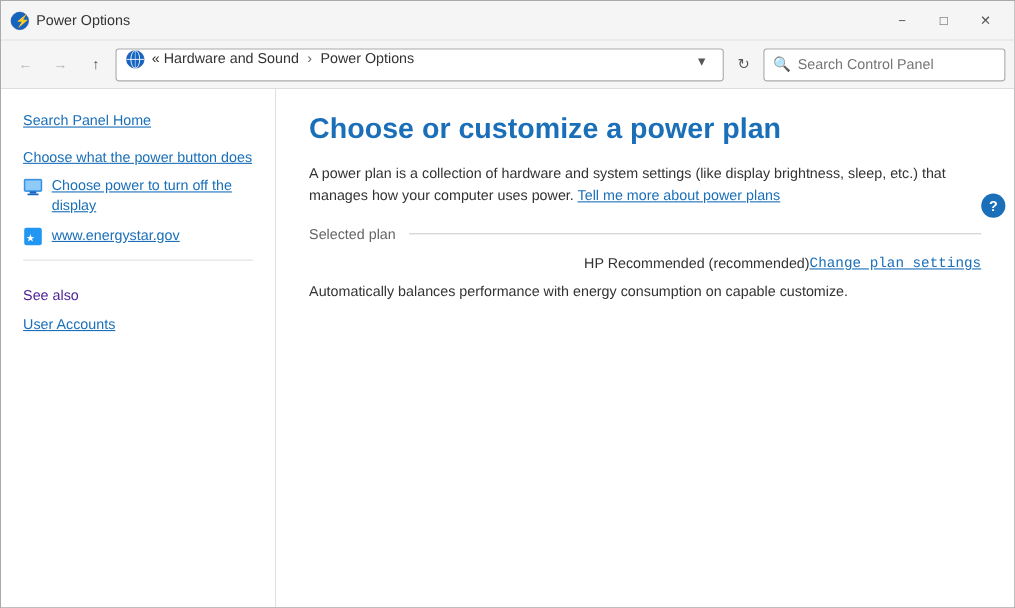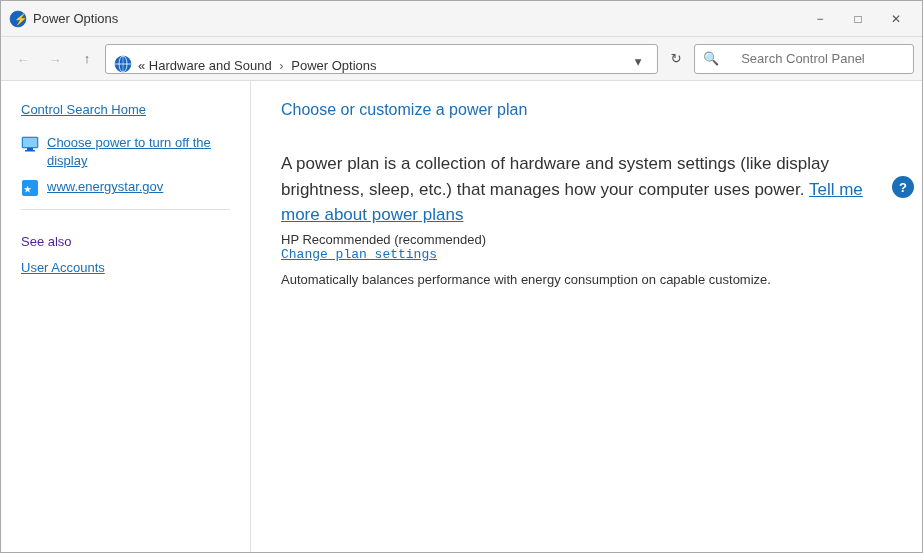--- a/index.html
+++ b/index.html
@@ -94,21 +94,21 @@
     }
     .nav-btn.disabled { color: #bbb; cursor: default; }
 
     .address-field {
       flex: 1;
       height: 30px;
       border: 1px solid #aaa;
       background: #fff;
       border-radius: 3px;
       display: flex;
-      align-items: flex-end;
+      align-items: flex-start;
       padding: 0 8px;
       gap: 6px;
     }
 
     .address-globe {
       width: 18px;
       height: 18px;
       flex-shrink: 0;
     }
 
@@ -169,21 +169,20 @@
       font-size: 13px;
     }
 
     .search-input {
       border: none;
       outline: none;
       font-size: 13px;
       color: #999;
       background: transparent;
       flex: 1;
-      margin-left: 16px;
     }
 
     
     .help-btn {
       position: absolute;
       right: 8px;
       top: 95px;
       width: 22px;
       height: 22px;
       border-radius: 50%;
@@ -264,31 +263,31 @@
 
     
     .main-content {
       flex: 1;
       padding: 20px 30px;
       overflow-y: auto;
       background: #fff;
     }
 
     .page-title {
-      font-size: 16px;
-      font-weight: 400;
+      font-size: 26px;
+      font-weight: 700;
       color: #1a6fb8;
-      margin-bottom: 32px;
+      margin-bottom: 16px;
     }
 
     .description {
-      font-size: 17px;
+      font-size: 13px;
       color: #333;
       line-height: 1.5;
-      margin-bottom: 4px;
+      margin-bottom: 14px;
     }
 
     .desc-link {
       color: #1a6fb8;
       text-decoration: underline;
       cursor: pointer;
     }
 
     .section-header {
       display: flex;
@@ -307,21 +306,20 @@
       flex: 1;
       height: 1px;
       background: #ccc;
     }
 
     .plan-row {
       display: flex;
       align-items: flex-start;
       justify-content: flex-end;
       margin-bottom: 8px;
-      flex-direction: column;
     }
 
     .plan-name {
       font-size: 13px;
       color: #333;
       font-weight: 400;
     }
 
     .plan-change-link {
       color: #1a6fb8;
@@ -385,25 +383,26 @@
     <div class="search-box">
       <span class="search-icon">🔍</span>
       <input class="search-input" type="text" placeholder="Search Control Panel" style="">
     </div>
   </div>
 
   <div class="content-area">
 
     <div class="sidebar">
       <div class="sidebar-item">
-        <span style="color:#1a6fb8; text-decoration:underline; cursor:pointer;">Control Search Home</span>
+        <span style="color:#1a6fb8; text-decoration:underline; cursor:pointer;">Search Panel Home</span>
       </div>
 
       <div style="height:8px;"></div>
 
+      <a class="sidebar-link">Choose what the power button does</a>
 
       <div class="sidebar-icon-link">
         <svg class="sidebar-icon" viewBox="0 0 18 18">
           <rect x="1" y="2" width="16" height="11" rx="1" fill="#2196F3" stroke="#1565C0" stroke-width="0.5"></rect>
           <rect x="6" y="13" width="6" height="2" fill="#1565C0"></rect>
           <rect x="4" y="15" width="10" height="1.5" fill="#1565C0"></rect>
           <rect x="2" y="3" width="14" height="9" fill="#90CAF9"></rect>
         </svg>
         <span>Choose power to turn off the display</span>
       </div>
@@ -429,20 +428,24 @@
       <button class="help-btn">?</button>
 
       <h1 class="page-title">Choose or customize a power plan</h1>
 
       <p class="description">
         <span>A power plan is a collection of hardware and system settings (like display brightness, sleep, etc.) that manages how your computer uses power.</span>
         <span> </span>
         <a class="desc-link">Tell me more about power plans</a>
       </p>
 
+      <div class="section-header">
+        <span class="section-header-text">Selected plan</span>
+        <div class="section-line"></div>
+      </div>
 
       <div class="plan-row">
         <span class="plan-name">HP Recommended (recommended)</span>
         <a class="plan-change-link">Change plan settings</a>
       </div>
 
       <p class="plan-desc">Automatically balances performance with energy consumption on capable customize.</p>
 
     </div>
 

